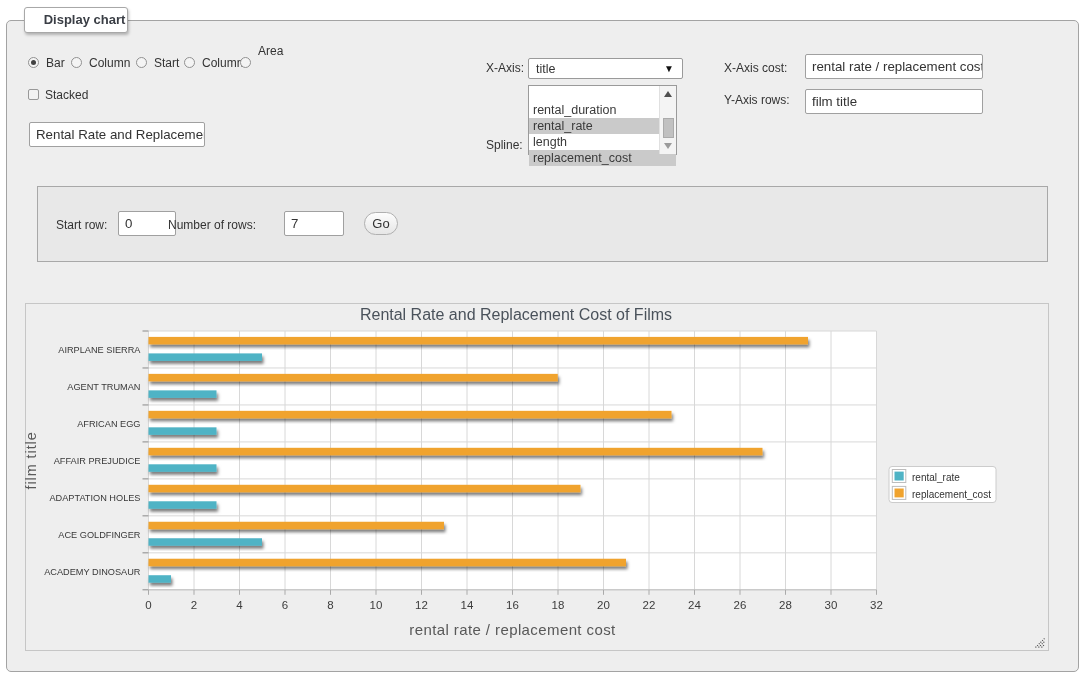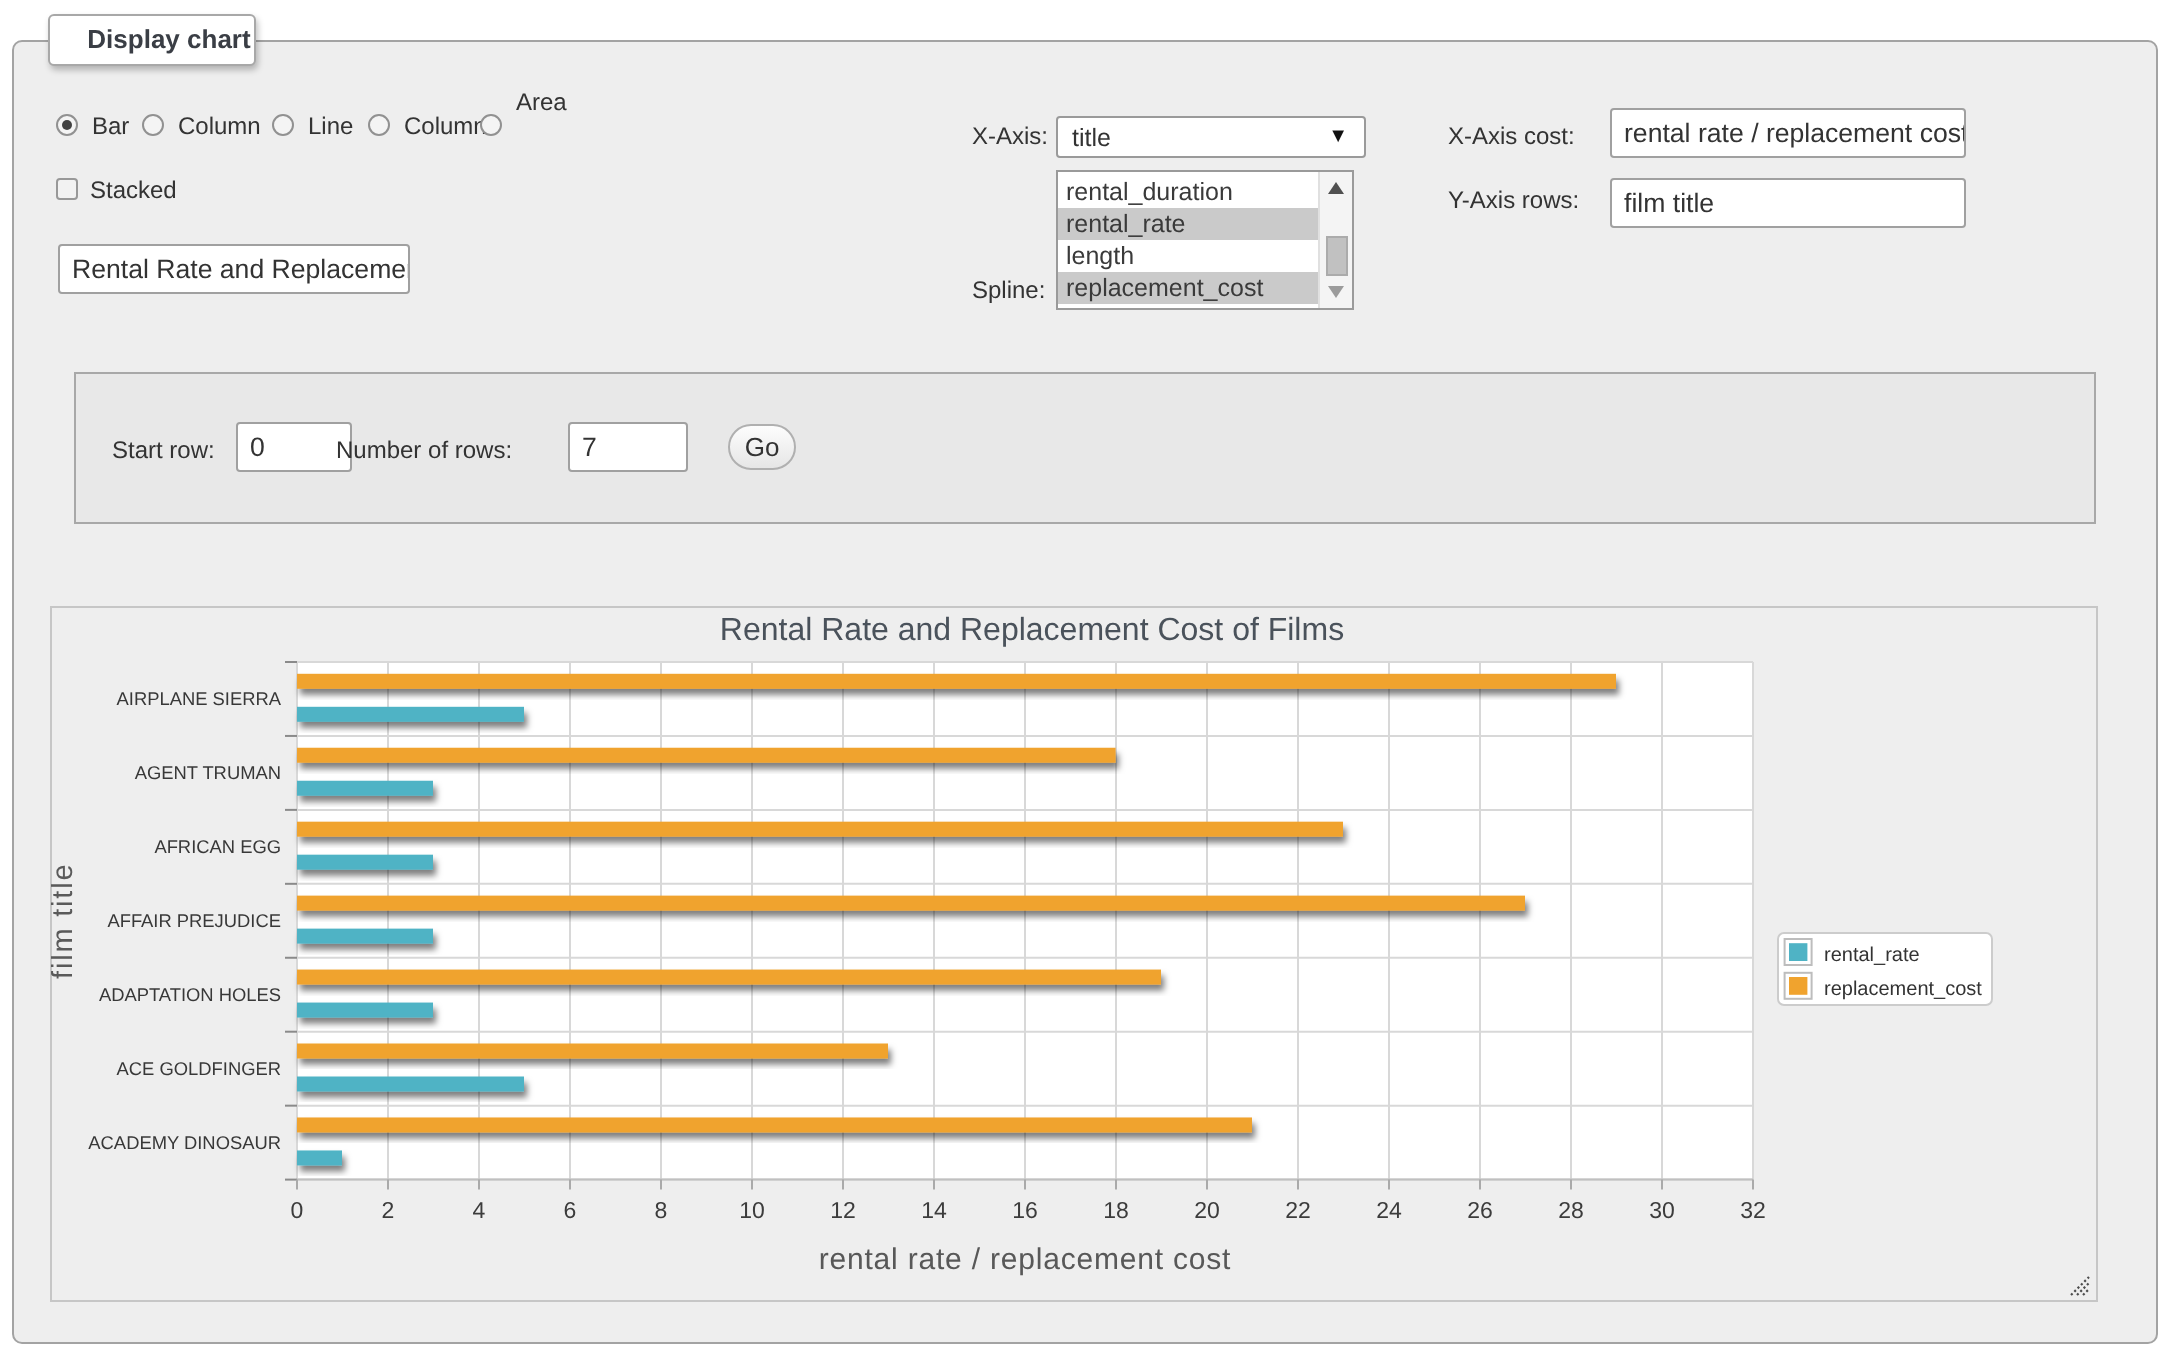--- a/index.html
+++ b/index.html
@@ -23,40 +23,40 @@
 <body>
 <div id="page">
 <div class="abs" id="fs"></div>
 <div class="abs" id="fslegend">Display chart</div>
 
 <div class="abs radio on" style="left:28px;top:57px"></div>
     <div class="abs lbl" style="left:46px;top:56px">Bar</div>
 <div class="abs radio" style="left:71px;top:57px"></div>
     <div class="abs lbl" style="left:89px;top:56px">Column</div>
 <div class="abs radio" style="left:136px;top:57px"></div>
-    <div class="abs lbl" style="left:154px;top:56px">Line</div>
+    <div class="abs lbl" style="left:154px;top:56px">Start</div>
 <div class="abs radio" style="left:184px;top:57px"></div>
     <div class="abs lbl" style="left:202px;top:56px">Column</div>
 <div class="abs radio" style="left:240px;top:57px"></div>
     <div class="abs lbl" style="left:258px;top:44px">Area</div>
 
 <div class="abs checkbox" style="left:28px;top:89px"></div>
     <div class="abs lbl" style="left:45px;top:88px">Stacked</div>
 
 <div class="abs tinput" style="left:29px;top:122px;width:176px;height:25px">Rental Rate and Replacement Cost of Films</div>
 
 <div class="abs lbl" style="left:486px;top:61px">X-Axis:</div>
 <div class="abs sel" style="left:528px;top:58px;width:155px;height:21px;text-align:right;">
   <div style="position:absolute;left:7px;top:3px;font-size:12.5px;color:#333">title</div>
   <div style="position:absolute;right:8px;top:4px;font-size:10px;color:#111">▼</div>
 </div>
 
 <div class="abs lbl" style="left:486px;top:138px">Spline:</div>
 <div class="abs sel" style="left:528px;top:85px;width:149px;height:70px;border-radius:0">
-  <div class="opt" style="margin-top:2px">rental_duration</div>
+  <div class="opt" style="margin-top:16px">rental_duration</div>
   <div class="opt on">rental_rate</div>
   <div class="opt">length</div>
   <div class="opt on">replacement_cost</div>
 
   <div style="position:absolute;right:0;top:0;width:17px;height:68px;background:#f4f4f4;border-left:1px solid #e0e0e0">
     <div style="position:absolute;left:4px;top:5px;width:0;height:0;border-left:4.5px solid transparent;border-right:4.5px solid transparent;border-bottom:6px solid #505050"></div>
     <div style="position:absolute;left:2.5px;top:32px;width:11px;height:20px;background:#c1c1c1;border:1px solid #ababab"></div>
     <div style="position:absolute;left:4px;bottom:5px;width:0;height:0;border-left:4.5px solid transparent;border-right:4.5px solid transparent;border-top:6px solid #9b9b9b"></div>
   </div>
 </div>

